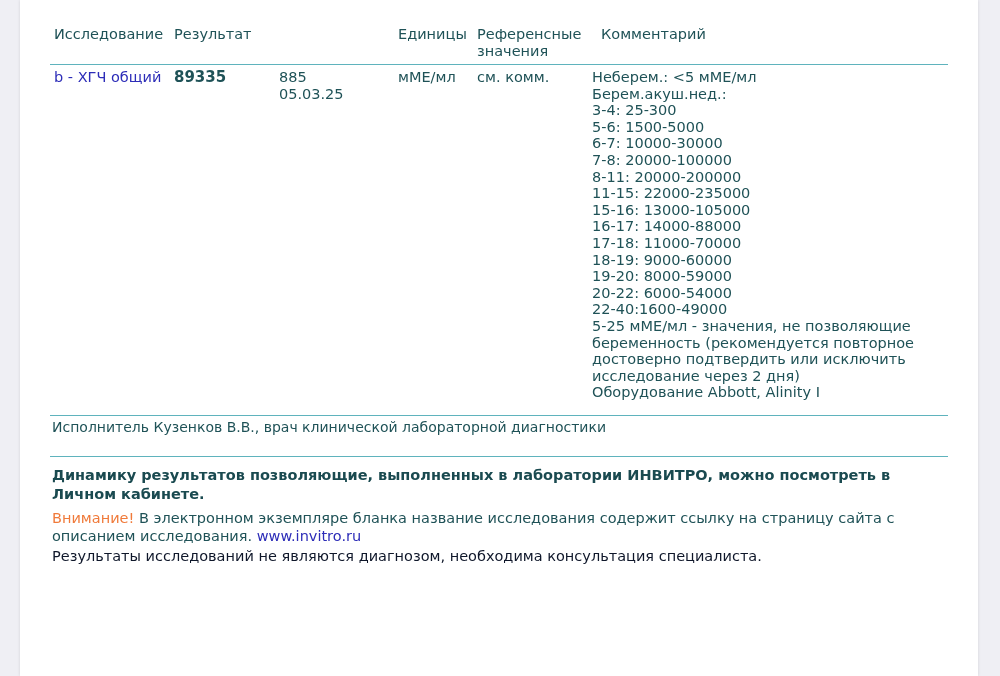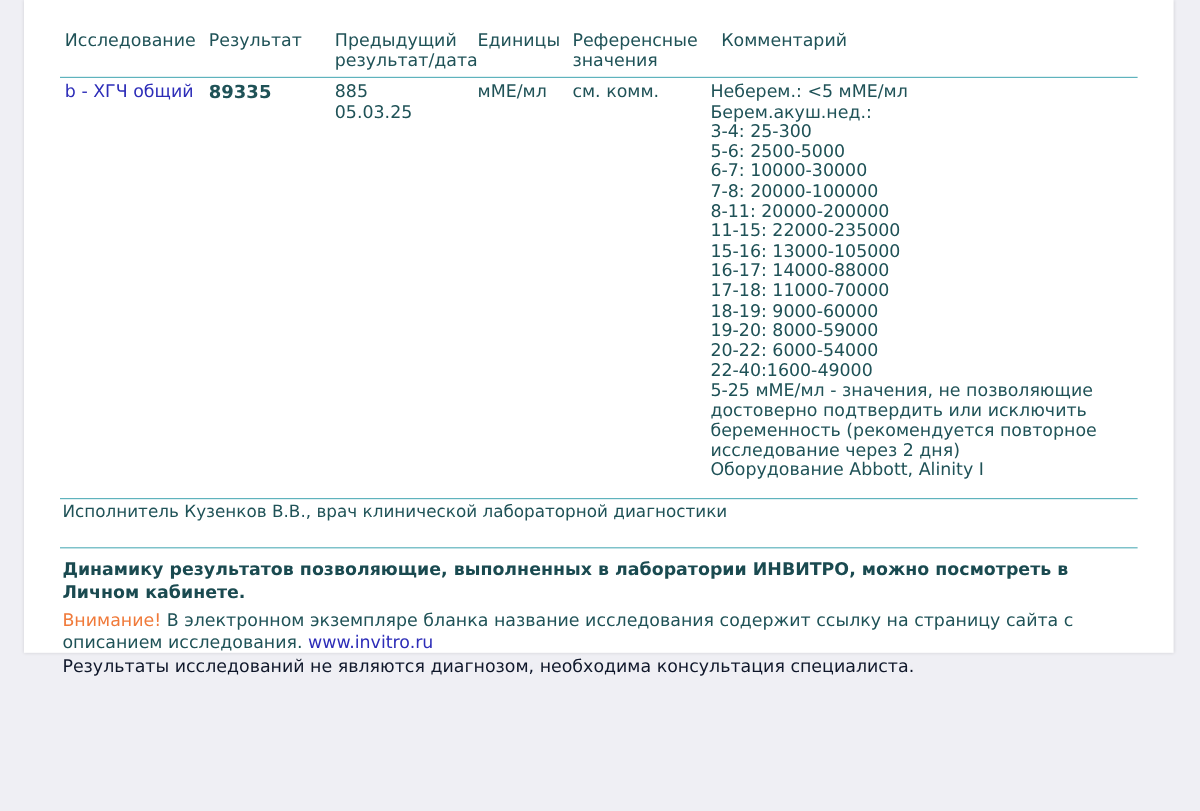--- a/index.html
+++ b/index.html
@@ -9,21 +9,21 @@
       height: 676px;
       overflow: hidden;
       background: #efeff4;
       font-family: "DejaVu Sans", sans-serif;
     }
     .page {
       position: absolute;
       left: 20px;
       top: 0;
       width: 958px;
-      height: 544px;
+      height: 676px;
       background: #ffffff;
       box-shadow: 0 0 3px rgba(0,0,0,0.12);
     }
     .table {
       position: absolute;
       left: 30px;
       top: 26px;
       width: 898px;
       font-size: 14.5px;
       color: #1f5257;
@@ -102,24 +102,20 @@
   </style>
 </head>
 <body>
 
 <div class="page">
 
   <div class="table">
     <div class="hdr">
       <div class="c c1">Исследование</div>
       <div class="c c2">Результат</div>
-      <div class="c c3">
-        <div>Предыдущий</div>
-        <div>результат/дата</div>
-      </div>
       <div class="c c4">Единицы</div>
       <div class="c c5">
         <div>Референсные</div>
         <div>значения</div>
       </div>
       <div class="c c6">Комментарий</div>
     </div>
 
     <div class="row">
       <div class="c c1">
@@ -129,35 +125,35 @@
       <div class="c c3">
         <div>885</div>
         <div>05.03.25</div>
       </div>
       <div class="c c4">мМЕ/мл</div>
       <div class="c c5">см. комм.</div>
       <div class="c c6">
         <span class="comment-line">Неберем.: &lt;5 мМЕ/мл</span>
         <span class="comment-line">Берем.акуш.нед.:</span>
         <span class="comment-line">3-4: 25-300</span>
-        <span class="comment-line">5-6: 2500-5000</span>
+        <span class="comment-line">5-6: 1500-5000</span>
         <span class="comment-line">6-7: 10000-30000</span>
         <span class="comment-line">7-8: 20000-100000</span>
         <span class="comment-line">8-11: 20000-200000</span>
         <span class="comment-line">11-15: 22000-235000</span>
         <span class="comment-line">15-16: 13000-105000</span>
         <span class="comment-line">16-17: 14000-88000</span>
         <span class="comment-line">17-18: 11000-70000</span>
         <span class="comment-line">18-19: 9000-60000</span>
         <span class="comment-line">19-20: 8000-59000</span>
         <span class="comment-line">20-22: 6000-54000</span>
         <span class="comment-line">22-40:1600-49000</span>
         <span class="comment-line">5-25 мМЕ/мл - значения, не позволяющие</span>
+        <span class="comment-line">беременность (рекомендуется повторное</span>
         <span class="comment-line">достоверно подтвердить или исключить</span>
-        <span class="comment-line">беременность (рекомендуется повторное</span>
         <span class="comment-line">исследование через 2 дня)</span>
         <span class="comment-line">Оборудование Abbott, Alinity I</span>
       </div>
     </div>
   </div>
 
   <div class="executor">Исполнитель Кузенков В.В., врач клинической лабораторной диагностики</div>
 
   <div class="divider"></div>
 

